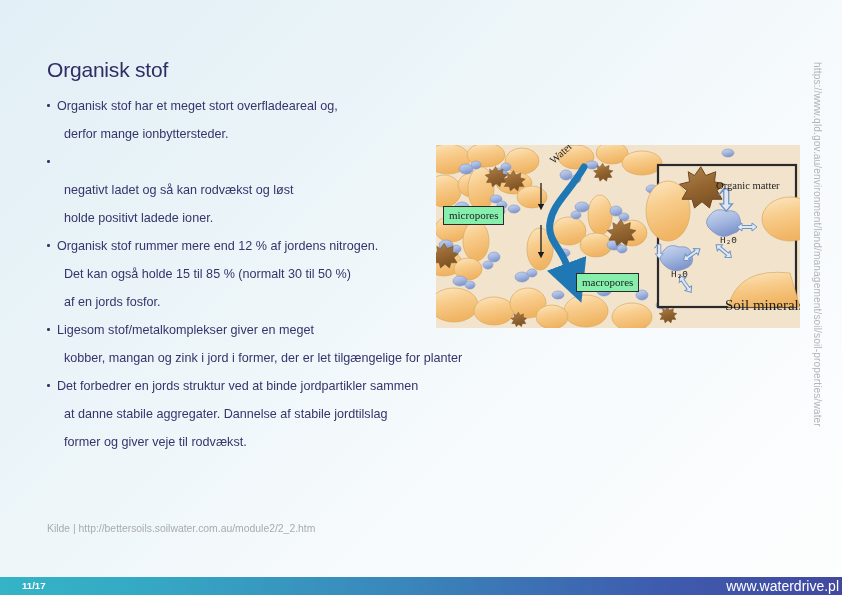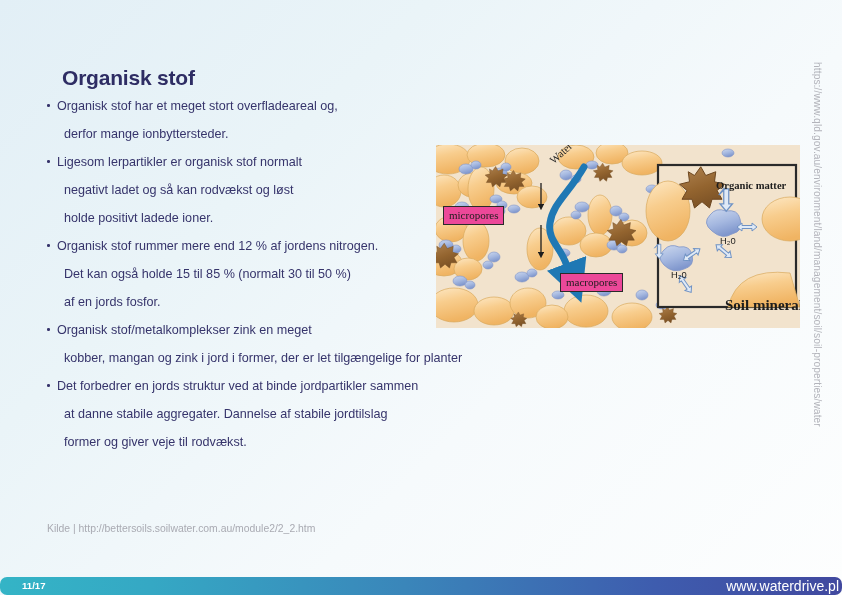--- a/index.html
+++ b/index.html
@@ -18,27 +18,26 @@
     width: 842px;
     height: 595px;
     background: linear-gradient(135deg, #e2eff6 0%, #eaf4f8 30%, #f6fafc 62%, #fdfefe 100%);
     overflow: hidden;
   }
 
   
   #title {
     position: absolute;
     left: 47px;
-    top: 52px;
+    top: 44px;
     font-size: 21px;
-    font-weight: bold;
+    font-weight: normal;
     color: #2e2d64;
     letter-spacing: -0.2px;
     white-space: nowrap;
-    margin-left: 15px;
   }
 
   
   #body {
     position: absolute;
     left: 47px;
     top: 92px;
     width: 470px;
   }
   .bullet-block {
@@ -98,21 +97,20 @@
   }
 
   
   #footer {
     position: absolute;
     left: 0;
     bottom: 0;
     width: 842px;
     height: 18px;
     background: linear-gradient(90deg, #34b4c6 0%, #35a8c4 18%, #3a86ba 48%, #3e5cae 78%, #41499f 100%);
-    border-radius: 7px;
   }
   #page-num {
     position: absolute;
     left: 22px;
     top: 0;
     height: 18px;
     line-height: 18px;
     font-size: 9.6px;
     font-weight: bold;
     color: #ffffff;
@@ -133,85 +131,84 @@
     left: 436px;
     top: 145px;
     width: 364px;
     height: 183px;
     background: #f2e3cd;
     overflow: hidden;
   }
   #diagram svg { display: block; }
   .lbl-box {
     position: absolute;
-    background: #ec4899;
+    background: #86efac;
     border: 1.4px solid #2a2a2a;
     color: #1d1d1d;
     font-family: "Liberation Serif", serif;
     font-size: 11px;
     line-height: 14px;
     padding: 1px 5px 2px 5px;
     white-space: nowrap;
   }
   #lbl-micropores { left: 7px; top: 61px; }
-  #lbl-macropores { left: 124px; top: 128px; font-family: Liberation Serif, serif; }
+  #lbl-macropores { left: 140px; top: 128px; font-family: Liberation Serif, serif; }
   #lbl-water {
     position: absolute;
     left: 111px;
     top: 12px;
     font-family: "Liberation Serif", serif;
     font-size: 11px;
     color: #2a2a2a;
     transform: rotate(-42deg);
     transform-origin: left top;
     white-space: nowrap;
   }
   .inset-lbl {
     position: absolute;
     font-family: "Liberation Serif", serif;
     color: #1d1d1d;
     white-space: nowrap;
-    font-weight: bold;
   }
   #lbl-organic { left: 280px; top: 35px; font-size: 10.6px; }
   #lbl-minerals { left: 289px; top: 152px; font-size: 15px; }
   .h2o {
     position: absolute;
-    font-family: Liberation Sans, sans-serif;
+    font-family: Liberation Mono, monospace;
     font-size: 9.4px;
     color: #1d1d1d;
     white-space: nowrap;
   }
   #h2o-a { left: 284px; top: 90px; }
   #h2o-b { left: 235px; top: 124px; }
 </style>
 </head>
 <body>
 
 <div id="slide">
 
   <h1 id="title">Organisk stof</h1>
 
   <div id="body">
       <div class="bullet-block">
         <div class="b-line first"><span class="b-dot"></span><span>Organisk stof har et meget stort overfladeareal og,</span></div>
         <div class="b-line cont"><span>derfor mange ionbyttersteder.</span></div>
       </div>
       <div class="bullet-block">
-        <div class="b-line first"><span class="b-dot"></span><span>Ligesom lerpartikler er organisk stof normalt</span></div>
+        <div class="b-line first"><span class="b-dot"></span></div>
         <div class="b-line cont"><span>negativt ladet og så kan rodvækst og løst</span></div>
         <div class="b-line cont"><span>holde positivt ladede ioner.</span></div>
       </div>
       <div class="bullet-block">
         <div class="b-line first"><span class="b-dot"></span><span>Organisk stof rummer mere end 12 % af jordens nitrogen.</span></div>
         <div class="b-line cont"><span>Det kan også holde 15 til 85 % (normalt 30 til 50 %)</span></div>
         <div class="b-line cont"><span>af en jords fosfor.</span></div>
       </div>
       <div class="bullet-block">
-        <div class="b-line first"><span class="b-dot"></span><span>Organisk stof/metalkomplekser zink en meget</span></div>
+        <div class="b-line first"><span class="b-dot"></span><span>Ligesom stof/metalkomplekser giver en meget</span></div>
         <div class="b-line cont"><span>kobber, mangan og zink i jord i former, der er let tilgængelige for planter</span></div>
       </div>
       <div class="bullet-block">
         <div class="b-line first"><span class="b-dot"></span><span>Det forbedrer en jords struktur ved at binde jordpartikler sammen</span></div>
         <div class="b-line cont"><span>at danne stabile aggregater. Dannelse af stabile jordtilslag</span></div>
         <div class="b-line cont"><span>former og giver veje til rodvækst.</span></div>
       </div>
     </div>
 
   <div id="source">Kilde | http://bettersoils.soilwater.com.au/module2/2_2.htm</div>

